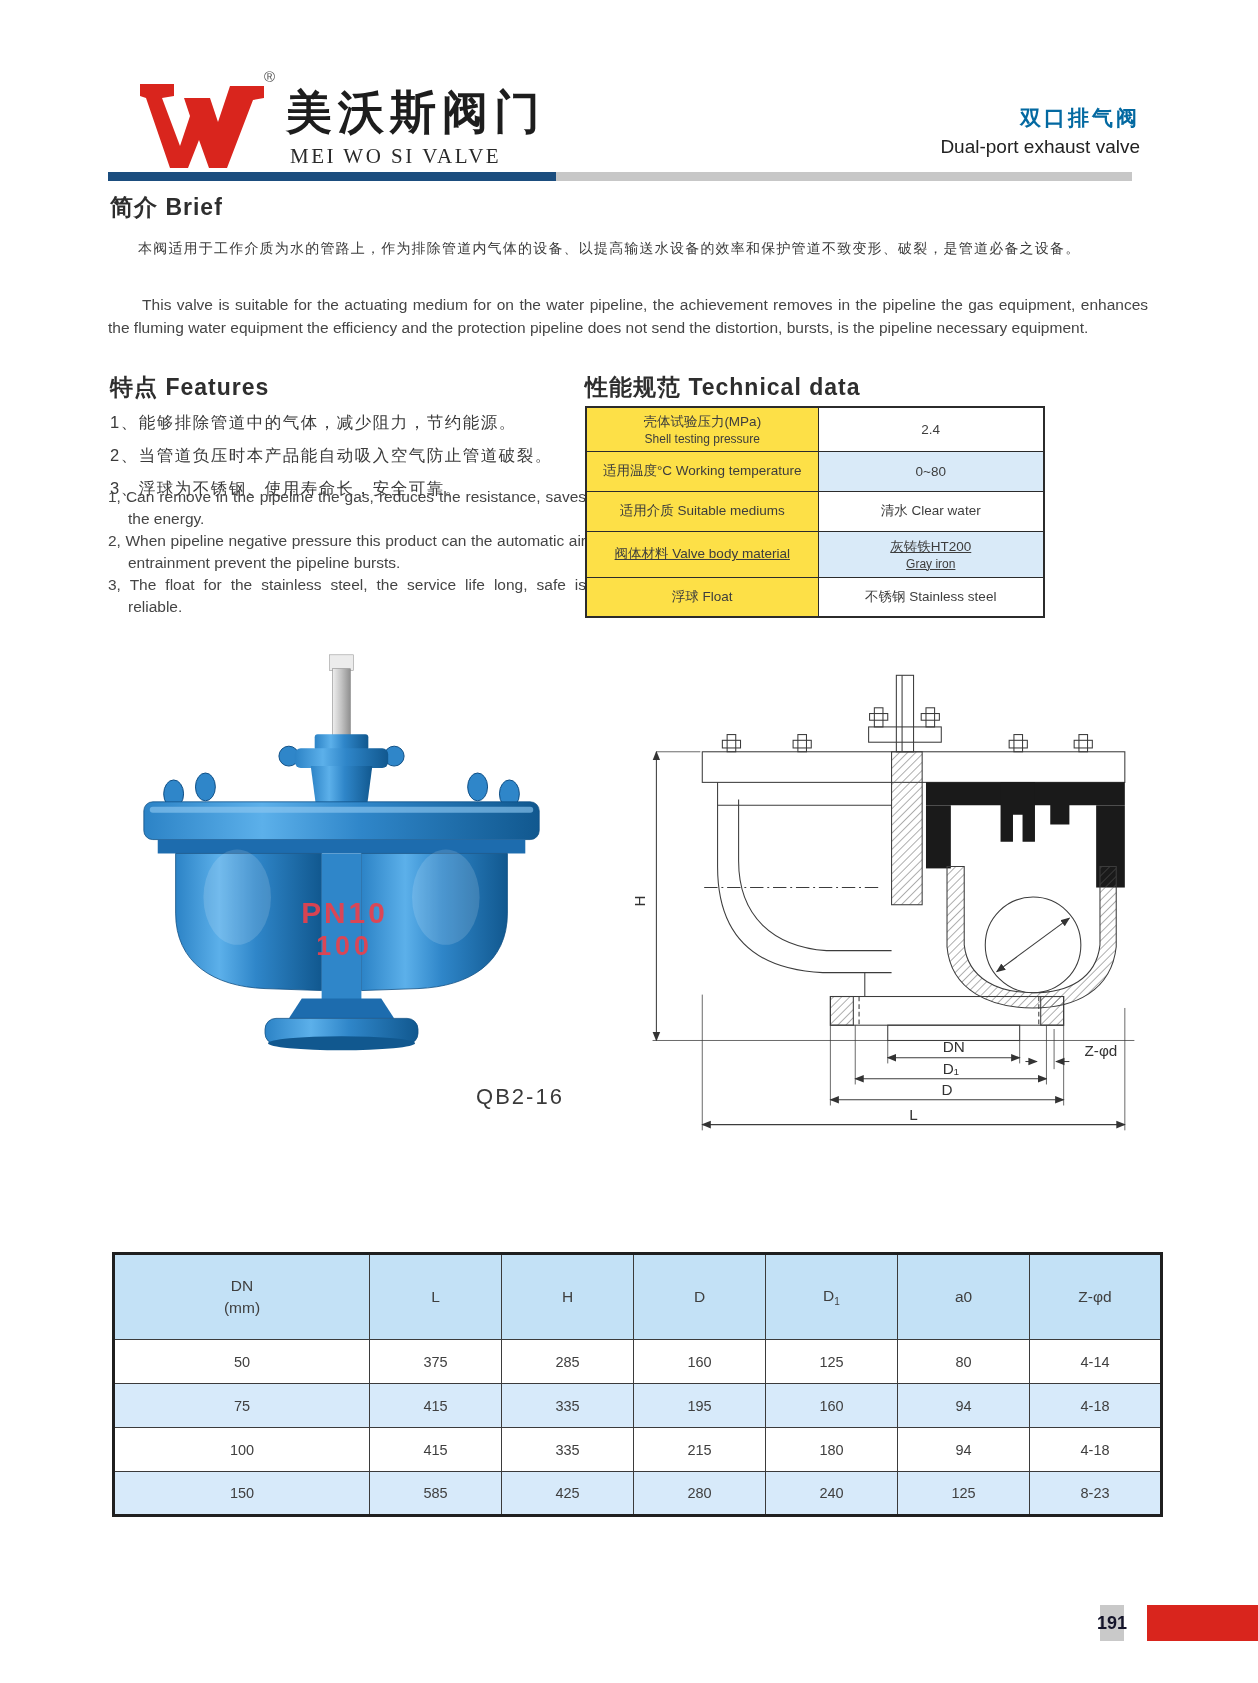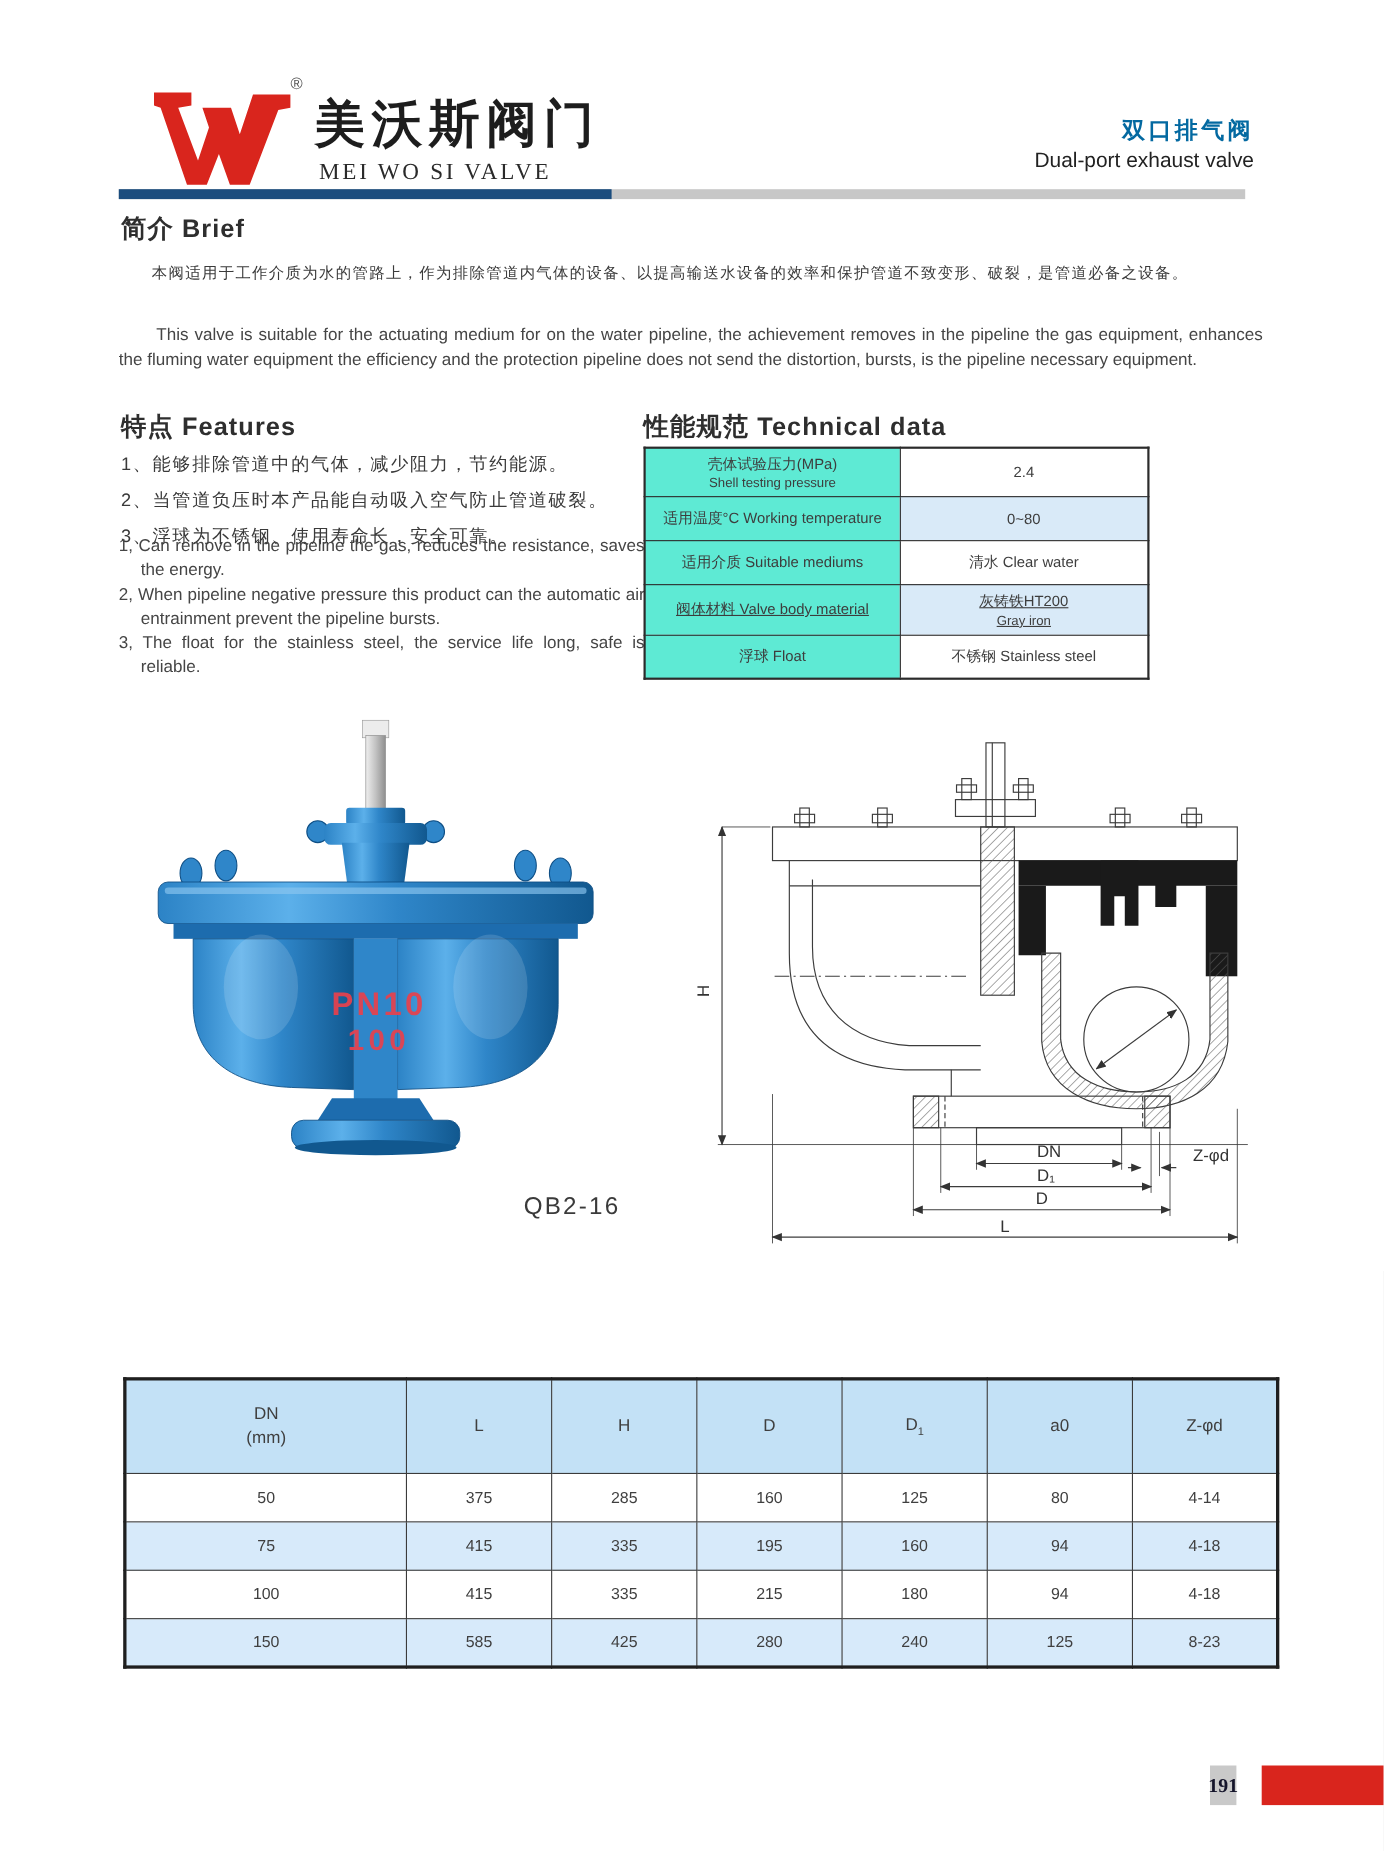--- a/index.html
+++ b/index.html
@@ -53,21 +53,21 @@
     position:absolute; left:585px; top:406px; width:458px;
     border-collapse:collapse; table-layout:fixed;
   }
   .tech-table td {
     border:1px solid #2b2b2b; text-align:center; vertical-align:middle;
     font-size:13.5px; color:#3d3d3d; padding:2px 4px;
   }
   .tech-table { border:2px solid #2b2b2b; }
   .tech-table col.c1 { width:232px; }
   .tech-table col.c2 { width:226px; }
-  .tech-table td.blue { background:#5eead4; }
+  .tech-table td.blue { background:#fde047; }
   .tech-table td.vblue { background:#d9eaf8; }
   .tech-table .sub-en { display:block; font-size:12px; margin-top:1px; }
   .tech-table tr.h44 td { height:44px; }
   .tech-table tr.h40 td { height:40px; }
   .tech-table tr.h46 td { height:46px;text-decoration:underline; }
   .tech-val { font-size:14px; }
   
   .valve-photo { position:absolute; left:118px; top:648px; width:452px; height:404px; }
   .photo-caption {
     position:absolute; left:425px; top:1084px; width:190px; text-align:center;
@@ -87,21 +87,21 @@
   .dims-table td { height:44px; font-size:14.5px; background:#ffffff; }
   .dims-table tr.row-blue td { background:#d7eafa; }
   .dims-table col.cw { width:256px; }
   .dims-table col.cn { width:132px; }
   .dims-table .hdr-line { display:block; line-height:22px; }
   sub.small { font-size:10px; }
   
   .footer-gray {
     position:absolute; left:1100px; top:1605px; width:24px; height:36px;
     background:#c9c9c9; display:flex; align-items:center; justify-content:center;
-    font-family:Liberation Serif, serif; font-weight:bold; font-size:18px; color:#14142a;
+    font-family:Liberation Sans, sans-serif; font-weight:bold; font-size:18px; color:#14142a;
   }
   .footer-red { position:absolute; left:1147px; top:1605px; width:111px; height:36px; background:#d9251d; }
   
   svg text { font-family:"Liberation Sans", sans-serif; }
 </style>
 </head>
 <body>
 
 <div class="page">
 

